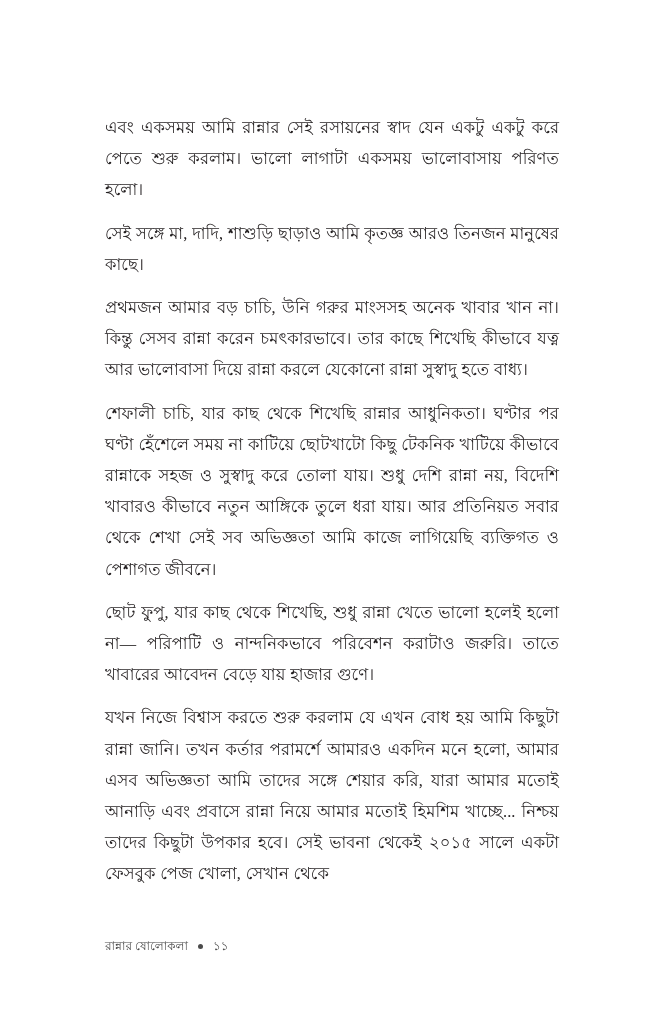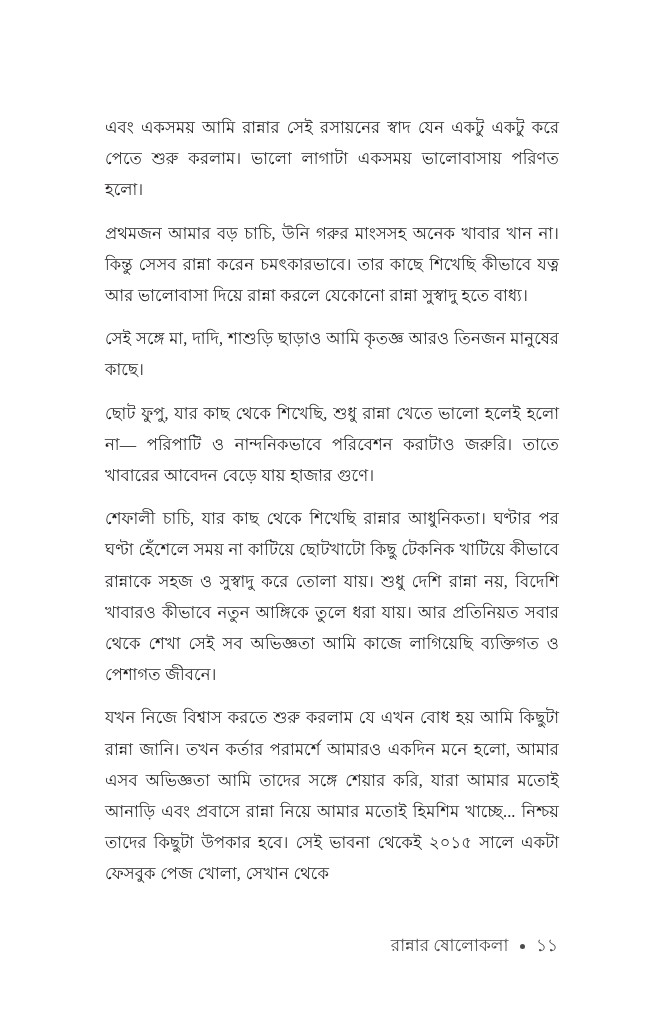--- a/index.html
+++ b/index.html
@@ -46,22 +46,22 @@
   .para:last-of-type {
     margin-bottom: 0;
   }
 
   
   .footer {
     position: absolute;
     left: 105px;
     right: 105px;
     top: 936px;
-    text-align: right;
-    font-size: 17px;
+    text-align: left;
+    font-size: 12px;
     line-height: 20px;
     color: #4b4b4b;
     white-space: nowrap;
   }
   .footer .book-title {
     display: inline;
   }
   .footer .sep-dot {
     display: inline-block;
     width: 5px;
@@ -75,24 +75,24 @@
     display: inline;
   }
 </style>
 </head>
 <body>
 
 <div class="page">
 
   <div class="text-column">
     <p class="para">এবং একসময় আমি রান্নার সেই রসায়নের স্বাদ যেন একটু একটু করে পেতে শুরু করলাম। ভালো লাগাটা একসময় ভালোবাসায় পরিণত হলো।</p>
+    <p class="para">সেই সঙ্গে মা, দাদি, শাশুড়ি ছাড়াও আমি কৃতজ্ঞ আরও তিনজন মানুষের কাছে।</p>
     <p class="para">প্রথমজন আমার বড় চাচি, উনি গরুর মাংসসহ অনেক খাবার খান না। কিন্তু সেসব রান্না করেন চমৎকারভাবে। তার কাছে শিখেছি কীভাবে যত্ন আর ভালোবাসা দিয়ে রান্না করলে যেকোনো রান্না সুস্বাদু হতে বাধ্য।</p>
-    <p class="para">সেই সঙ্গে মা, দাদি, শাশুড়ি ছাড়াও আমি কৃতজ্ঞ আরও তিনজন মানুষের কাছে।</p>
+    <p class="para">শেফালী চাচি, যার কাছ থেকে শিখেছি রান্নার আধুনিকতা। ঘণ্টার পর ঘণ্টা হেঁশেলে সময় না কাটিয়ে ছোটখাটো কিছু টেকনিক খাটিয়ে কীভাবে রান্নাকে সহজ ও সুস্বাদু করে তোলা যায়। শুধু দেশি রান্না নয়, বিদেশি খাবারও কীভাবে নতুন আঙ্গিকে তুলে ধরা যায়। আর প্রতিনিয়ত সবার থেকে শেখা সেই সব অভিজ্ঞতা আমি কাজে লাগিয়েছি ব্যক্তিগত ও পেশাগত জীবনে।</p>
     <p class="para">ছোট ফুপু, যার কাছ থেকে শিখেছি, শুধু রান্না খেতে ভালো হলেই হলো না— পরিপাটি ও নান্দনিকভাবে পরিবেশন করাটাও জরুরি। তাতে খাবারের আবেদন বেড়ে যায় হাজার গুণে।</p>
-    <p class="para">শেফালী চাচি, যার কাছ থেকে শিখেছি রান্নার আধুনিকতা। ঘণ্টার পর ঘণ্টা হেঁশেলে সময় না কাটিয়ে ছোটখাটো কিছু টেকনিক খাটিয়ে কীভাবে রান্নাকে সহজ ও সুস্বাদু করে তোলা যায়। শুধু দেশি রান্না নয়, বিদেশি খাবারও কীভাবে নতুন আঙ্গিকে তুলে ধরা যায়। আর প্রতিনিয়ত সবার থেকে শেখা সেই সব অভিজ্ঞতা আমি কাজে লাগিয়েছি ব্যক্তিগত ও পেশাগত জীবনে।</p>
     <p class="para">যখন নিজে বিশ্বাস করতে শুরু করলাম যে এখন বোধ হয় আমি কিছুটা রান্না জানি। তখন কর্তার পরামর্শে আমারও একদিন মনে হলো, আমার এসব অভিজ্ঞতা আমি তাদের সঙ্গে শেয়ার করি, যারা আমার মতোই আনাড়ি এবং প্রবাসে রান্না নিয়ে আমার মতোই হিমশিম খাচ্ছে... নিশ্চয় তাদের কিছুটা উপকার হবে। সেই ভাবনা থেকেই ২০১৫ সালে একটা ফেসবুক পেজ খোলা, সেখান থেকে</p>
   </div>
 
   <div class="footer">
     <span class="book-title">রান্নার ষোলোকলা</span>
     <span class="sep-dot"></span>
     <span class="page-number">১১</span>
   </div>
 
 </div>

